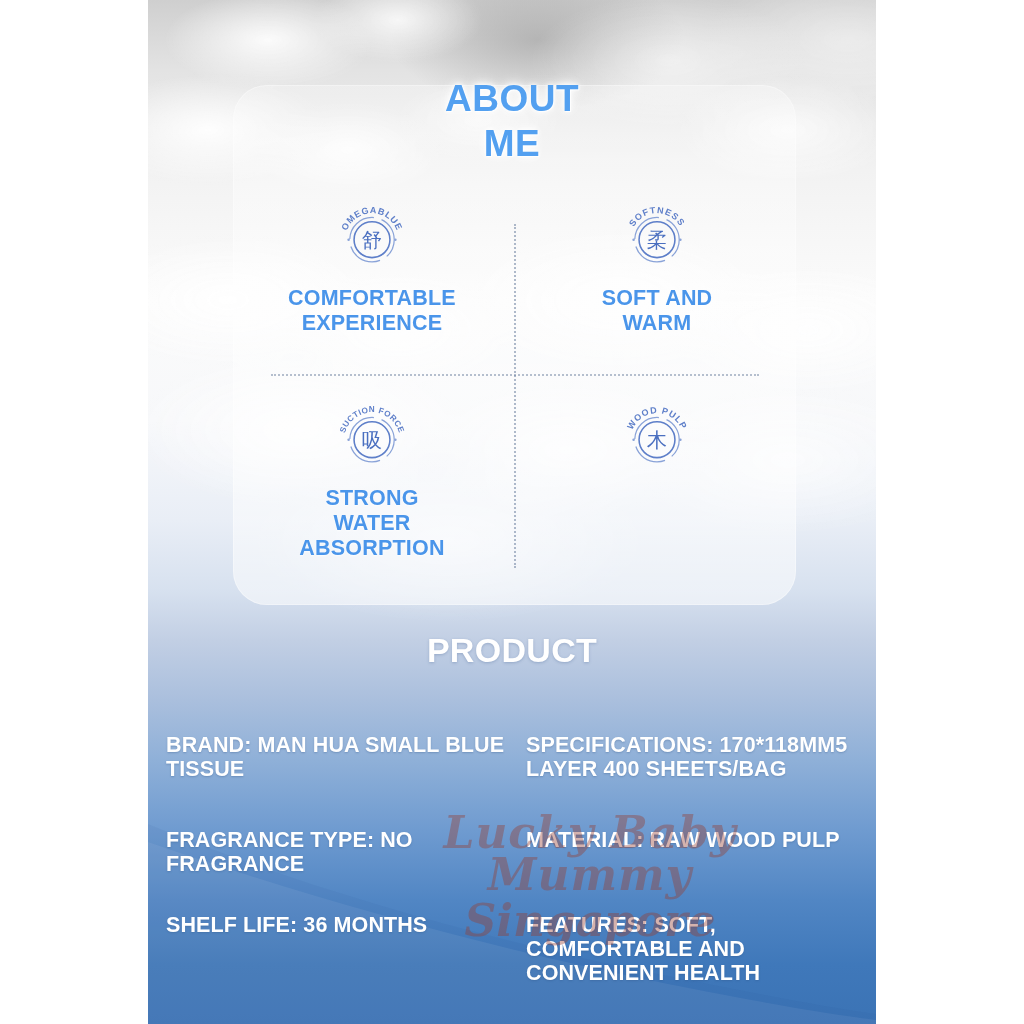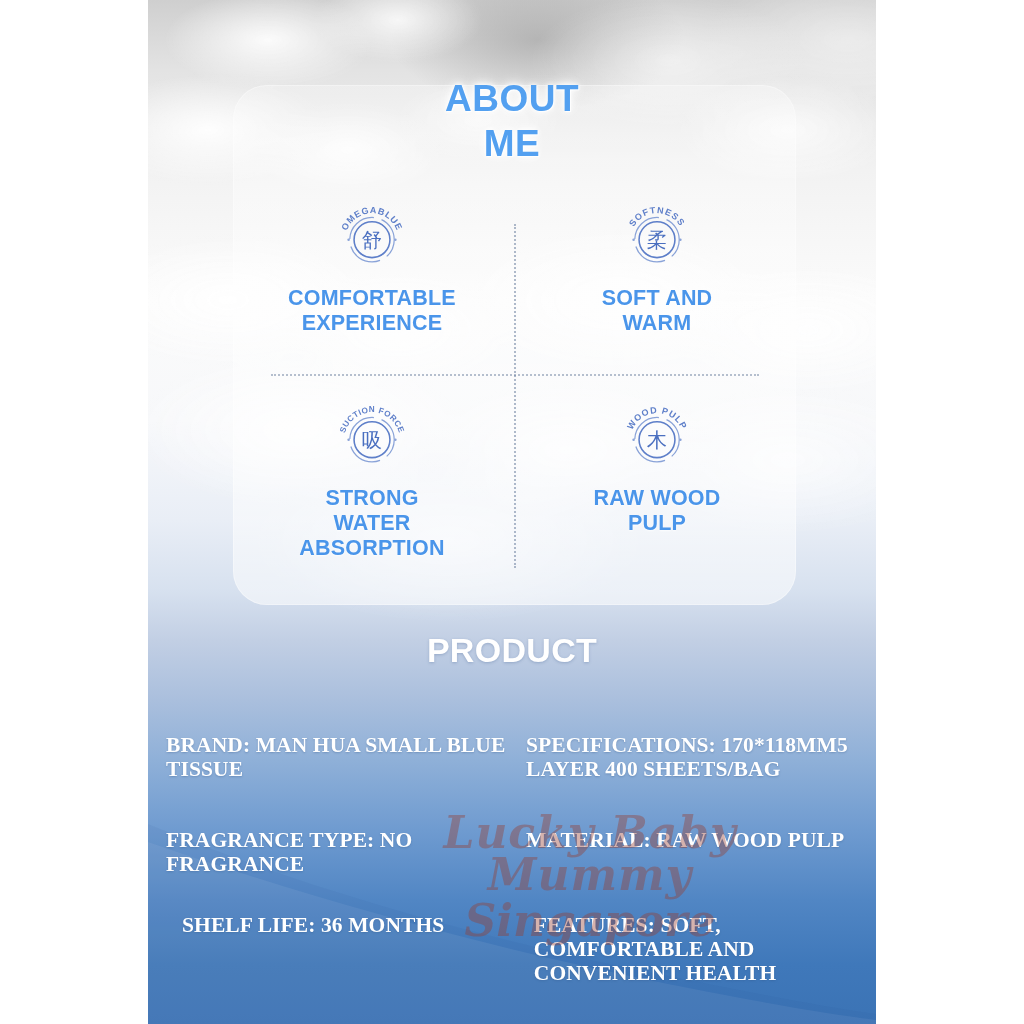--- a/index.html
+++ b/index.html
@@ -212,40 +212,39 @@
     color: #ffffff;
     text-shadow: 0 1px 3px rgba(60,90,140,.30);
   }
   #product-info-title .ln { display: block; }
 
   #spec-grid {
     position: absolute;
     left: 166px;
     top: 733px;
     width: 700px;
-    font-family: Liberation Serif, serif;
   }
   .spec-row {
     position: relative;
     display: flex;
     gap: 0;
   }
   .spec-cell {
     width: 360px;
     font-size: 21.5px;
     font-weight: bold;
     line-height: 1.12;
     letter-spacing: .1px;
     color: #ffffff;
     text-shadow: 0 1px 2px rgba(50,85,135,.35);
   }
   .spec-cell.right { width: 340px; }
   .spec-row.r1 { height: 95px; }
   .spec-row.r2 { height: 85px; }
-  .spec-row.r3 { height: 95px; margin-left: 16px; }
+  .spec-row.r3 { height: 95px; }
 
   
   #watermark {
     position: absolute;
     left: 350px;
     top: 812px;
     width: 480px;
     text-align: center;
     pointer-events: none;
     font-family: "DejaVu Serif", serif;
@@ -370,24 +369,20 @@
           <circle cx="50" cy="56" r="23" fill="none" stroke="#5e7fc9" stroke-width="2"></circle>
           <circle cx="50" cy="56" r="28.5" fill="none" stroke="#8aa3d8" stroke-width="1.6" stroke-dasharray="46 10" stroke-dashoffset="22"></circle>
           <circle cx="20" cy="56" r="1.6" fill="#8aa3d8"></circle>
           <circle cx="80" cy="56" r="1.6" fill="#8aa3d8"></circle>
           <text font-family="Liberation Sans, sans-serif" font-size="11.5" font-weight="bold" fill="#5e7fc9" letter-spacing="1.2">
             <textPath href="#arc3" startOffset="50%" text-anchor="middle">WOOD PULP</textPath>
           </text>
           <text x="50" y="56" font-family="DejaVu Sans, sans-serif" font-size="26" fill="#4a6fc0" text-anchor="middle" dominant-baseline="central">木</text>
         </svg>
       </div>
-      <div class="feat-label">
-        <span>RAW WOOD</span><br>
-        <span>PULP</span>
-      </div>
     </div>
   </div>
 
   <div id="product-info-title">
     <span class="ln">PRODUCT</span>
   </div>
 
   <div id="spec-grid">
     <div class="spec-row r1">
       <div class="spec-cell">BRAND: MAN HUA SMALL BLUE TISSUE</div>

